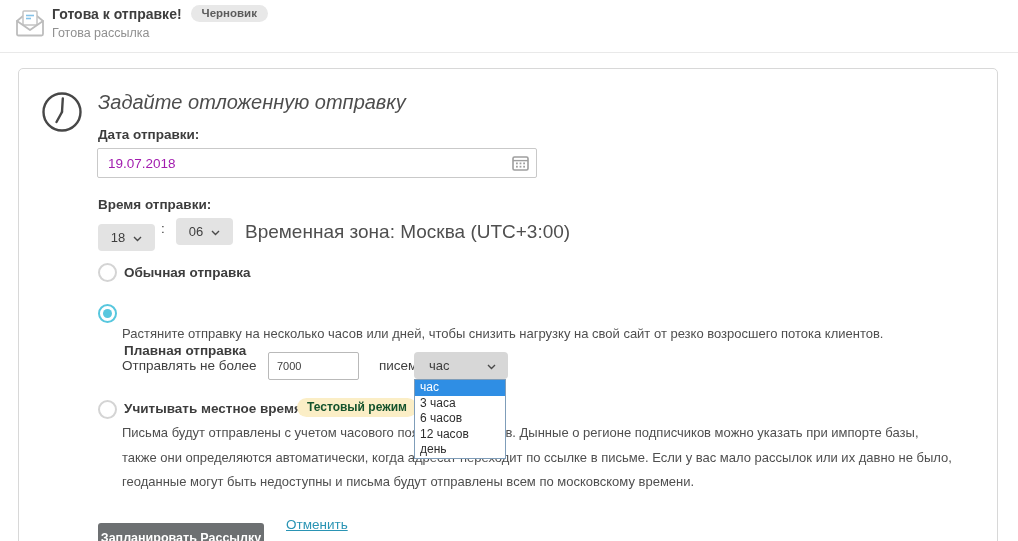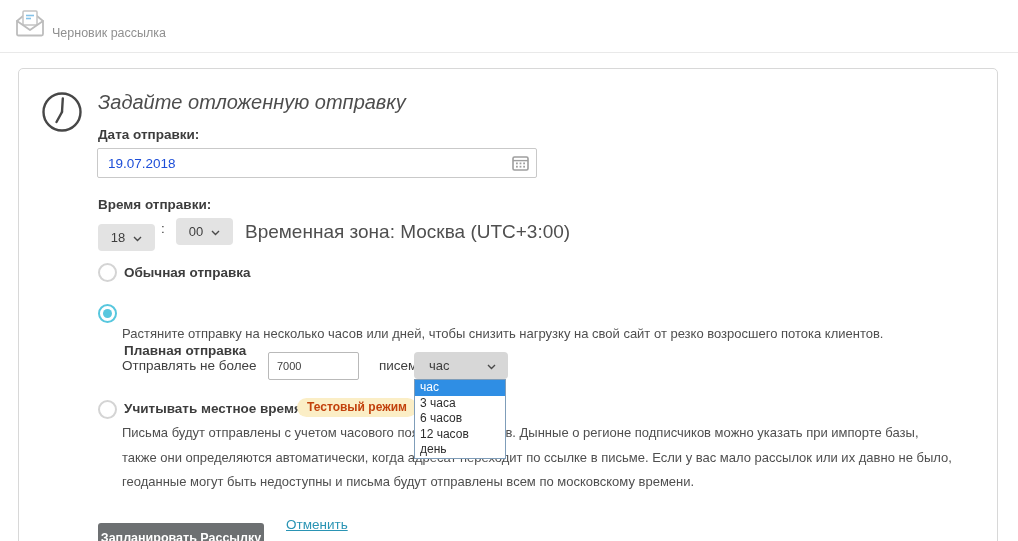--- a/index.html
+++ b/index.html
@@ -22,21 +22,21 @@
           background:#fff; border:1px solid #d8d8d8; border-radius:5px; }
   .clock-icon { position:absolute; left:21px; top:21px; }
   .panel-title { position:absolute; left:79px; top:22px; font-size:20px; font-style:italic;
                  color:#4d4d4d; white-space:nowrap; }
   .lbl { position:absolute; font-size:13.5px; font-weight:bold; color:#3d3d3d; white-space:nowrap; }
   .lbl-date { left:79px; top:58px; }
   .lbl-time { left:79px; top:128px; }
 
   .date-wrap { position:absolute; left:78px; top:79px; width:440px; height:30px; }
   .date-input { width:100%; height:100%; border:1px solid #c9c9c9; border-radius:2px;
-                padding:0 30px 0 10px; font-size:13.5px; color:#1d4ed8;
+                padding:0 30px 0 10px; font-size:13.5px; color:#a21caf;
                 font-family:inherit; outline:none; }
   .cal-icon { position:absolute; right:8px; top:7px; cursor:pointer; }
 
   .sel { position:absolute; height:27px; background:#e3e3e3; border-radius:4px;
          display:flex; align-items:center; justify-content:center; gap:8px;
          font-size:13px; color:#3e3e3e; cursor:pointer; }
   .sel-hour   { left:79px;  top:149px; width:57px;margin-top:6px; }
   .sel-minute { left:157px; top:149px; width:57px; }
   .time-colon { position:absolute; left:142px; top:152px; font-size:13.5px; color:#3e3e3e; }
   .tz-note { position:absolute; left:226px; top:149px; height:27px; line-height:27px;
@@ -51,21 +51,21 @@
   .r1 { left:79px; top:194px; }
   .r2 { left:79px; top:235px; }
   .r3 { left:79px; top:331px; }
   .opt-lbl { position:absolute; font-size:13.5px; font-weight:bold; color:#3d3d3d;
              white-space:nowrap; cursor:pointer; }
   .ol1 { left:105px; top:196px; }
   .ol2 { left:105px; top:237px;margin-top:37px; }
   .ol3 { left:105px; top:332px; }
   .desc { font-size:13px; color:#4f4f4f; white-space:nowrap; }
   .desc2 { position:absolute; left:103px; top:257px; }
-  .test-badge { position:absolute; left:278px; top:329px; background:#fbeec6; color:#c2410c;
+  .test-badge { position:absolute; left:278px; top:329px; background:#fbeec6; color:#14532d;
                 font-size:12px; font-weight:bold; padding:2px 10px 3px; border-radius:10px;
                 white-space:nowrap; }
   .desc3 { position:absolute; left:103px; top:352px; line-height:24.6px; }
 
   
   .throttle-prefix { position:absolute; left:103px; top:283px; height:28px; line-height:28px;
                      font-size:13.5px; color:#3f3f3f; white-space:nowrap; }
   .count-input { position:absolute; left:249px; top:283px; width:91px; height:28px;
                  border:1px solid #b9b9b9; border-radius:2px; padding:0 8px;
                  font-size:11px; color:#3e3e3e; font-family:inherit; outline:none; }
@@ -98,21 +98,25 @@
     <span class="mail-icon">
       <svg width="32" height="30" viewBox="0 0 32 30">
         <path d="M3,13 L9,8" stroke="#bdbdbd" stroke-width="1.8" fill="none" stroke-linecap="round"></path>
         <path d="M29,13 L23,8" stroke="#bdbdbd" stroke-width="1.8" fill="none" stroke-linecap="round"></path>
         <rect x="9" y="3" width="14" height="14" rx="1" fill="#fff" stroke="#c4c4c4" stroke-width="1.5"></rect>
         <path d="M12,7.5 L20,7.5" stroke="#85c2e8" stroke-width="1.6"></path>
         <path d="M12,10.5 L17,10.5" stroke="#85c2e8" stroke-width="1.6"></path>
         <path d="M3,13 L16,22 L29,13 L29,26 Q29,27.5 27.5,27.5 L4.5,27.5 Q3,27.5 3,26 Z" fill="#fff" stroke="#bdbdbd" stroke-width="1.8" stroke-linejoin="round"></path>
       </svg>
     </span>
-    <div class="hsub">Черновик рассылка</div>
+    <div class="titlerow">
+      <span class="htitle">Готова к отправке!</span>
+      <span class="draft-badge">Черновик</span>
+    </div>
+    <div class="hsub">Готова рассылка</div>
   </div>
 
   <div class="card">
 
     <span class="clock-icon">
       <svg width="44" height="44" viewBox="0 0 44 44">
         <circle cx="22" cy="22" r="18.5" fill="none" stroke="#474747" stroke-width="2.4"></circle>
         <path d="M22,22 L22.8,8.5" stroke="#474747" stroke-width="2.4" stroke-linecap="round"></path>
         <path d="M22,22 L16.5,32" stroke="#474747" stroke-width="2.4" stroke-linecap="round"></path>
       </svg>
@@ -142,21 +146,21 @@
     <div class="sel sel-hour">
       <span>18</span>
       <span class="chev">
         <svg width="9" height="6" viewBox="0 0 9 6">
             <path d="M1,1 L4.5,4.5 L8,1" fill="none" stroke="#4a4a4a" stroke-width="1.4"></path>
           </svg>
       </span>
     </div>
     <div class="time-colon">:</div>
     <div class="sel sel-minute">
-      <span>00</span>
+      <span>06</span>
       <span class="chev">
         <svg width="9" height="6" viewBox="0 0 9 6">
             <path d="M1,1 L4.5,4.5 L8,1" fill="none" stroke="#4a4a4a" stroke-width="1.4"></path>
           </svg>
       </span>
     </div>
     <div class="tz-note">Временная зона: Москва (UTC+3:00)</div>
 
     <span class="radio r1"></span>
     <span class="opt-lbl ol1">Обычная отправка</span>

